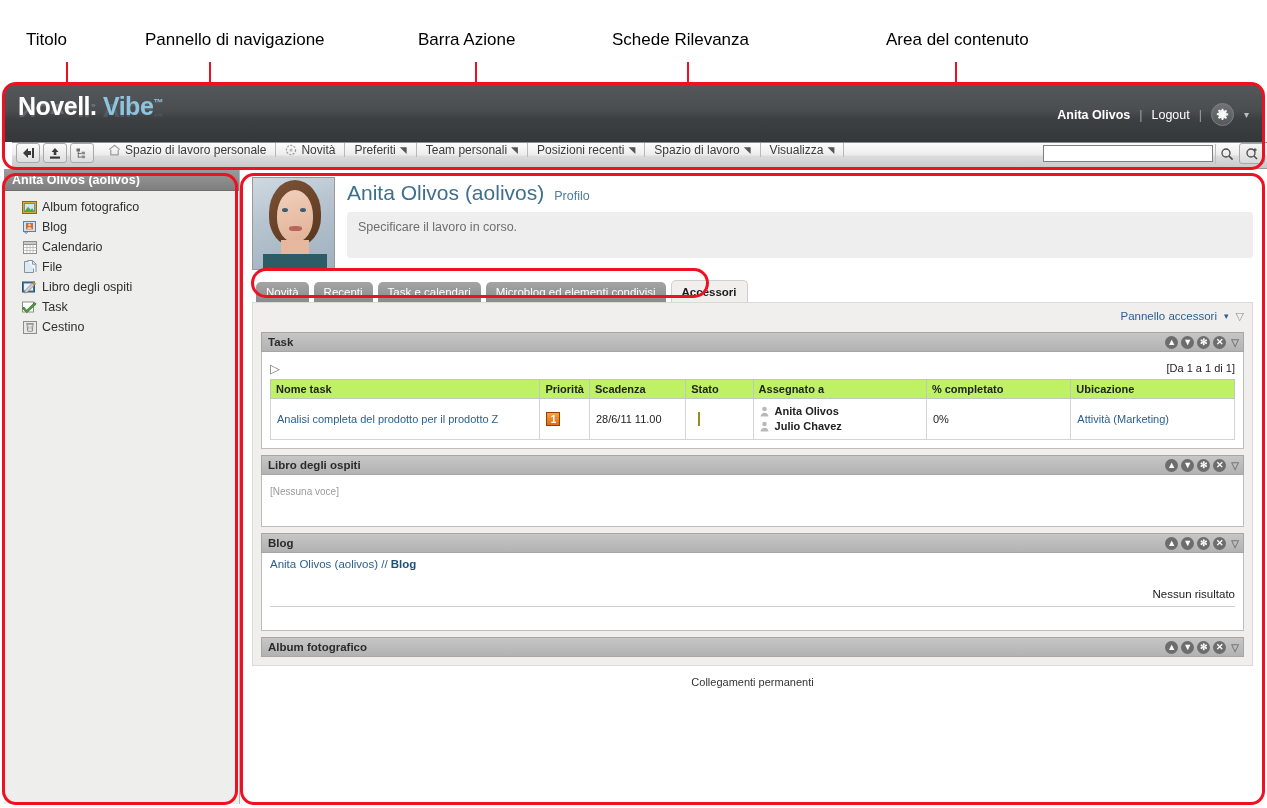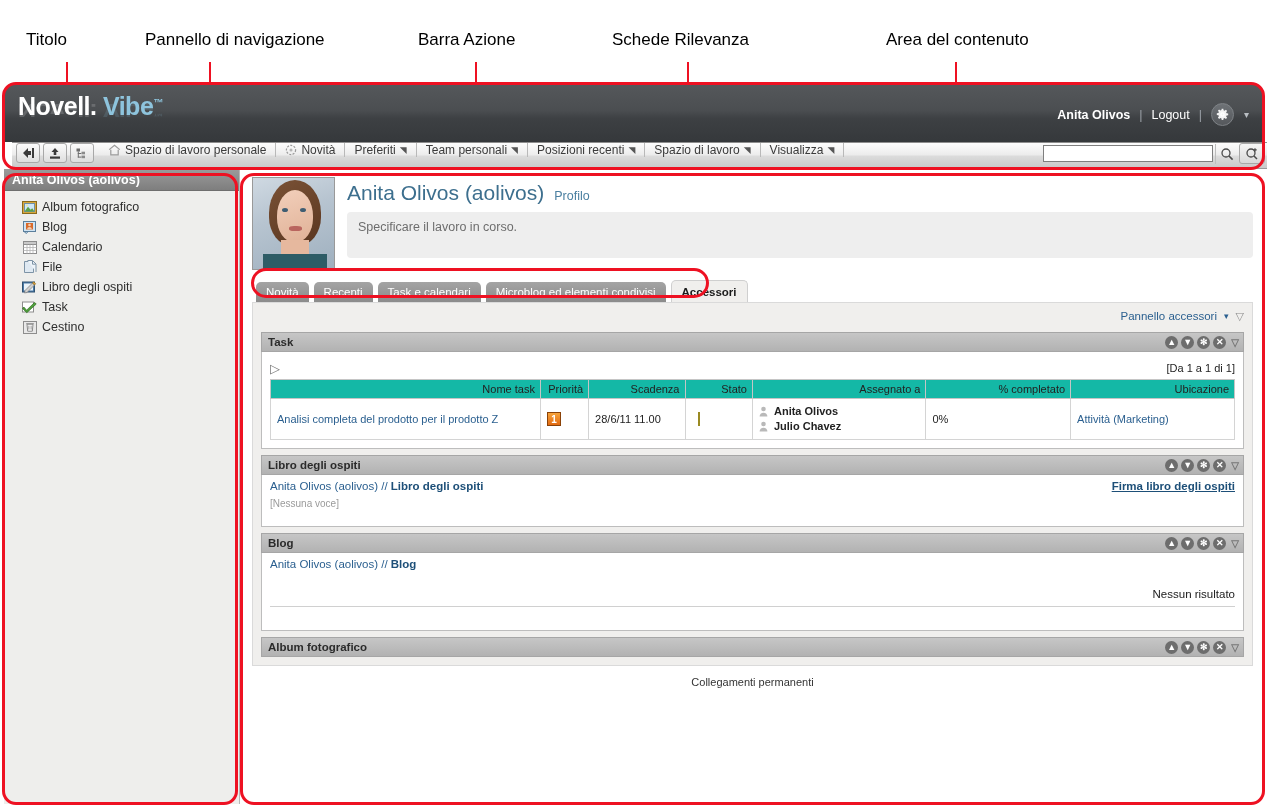--- a/index.html
+++ b/index.html
@@ -275,24 +275,24 @@
 
   
   .task-meta {
     display: flex; align-items: center;
     height: 22px; font-size: 11px; color: #222;
   }
   .task-meta .arrow { color: #777; font-size: 13px; }
   .task-meta .count { margin-left: auto; }
   table.tasks { width: 100%; border-collapse: collapse; font-size: 11px; }
   table.tasks th {
-    background: #14b8a6;
+    background: #bef264;
     border: 1px solid #c5c5c5;
-    font-weight: normal;
-    text-align: right;
+    font-weight: bold;
+    text-align: left;
     padding: 3px 5px;
     color: #222;
   }
   table.tasks td {
     border: 1px solid #d4d4d4;
     padding: 5px 6px;
     vertical-align: middle;
     color: #222;
   }
   .tlink { color: #2a5f8f; text-decoration: none; text-align: right; }
@@ -661,27 +661,20 @@
           <div class="panel">
             <div class="panel-head">
               <span class="ttl">Libro degli ospiti</span>
               <span class="pico">▲</span>
               <span class="pico">▼</span>
               <span class="pico">✻</span>
               <span class="pico">✕</span>
               <span class="pcaret">▽</span>
             </div>
             <div class="panel-body" style="height:52px;">
-              <div class="crumb-row">
-                <span class="crumb">
-                  <span>Anita Olivos (aolivos) //</span>
-                  <b>Libro degli ospiti</b>
-                </span>
-                <a class="crumb-action" href="#">Firma libro degli ospiti</a>
-              </div>
               <div class="empty-note">[Nessuna voce]</div>
             </div>
           </div>
 
           <div class="panel">
             <div class="panel-head">
               <span class="ttl">Blog</span>
               <span class="pico">▲</span>
               <span class="pico">▼</span>
               <span class="pico">✻</span>

